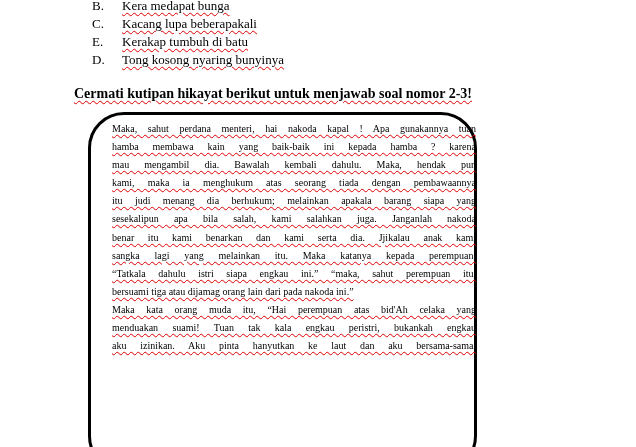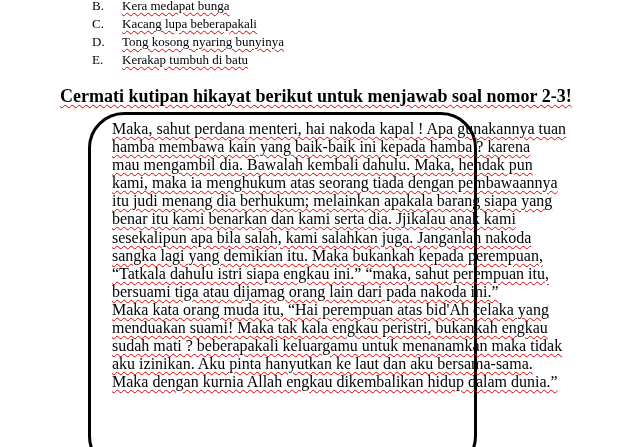--- a/index.html
+++ b/index.html
@@ -2,59 +2,57 @@
 <html><head>
 <meta charset="utf-8">
 <style>
   html, body { margin:0; padding:0; background:#ffffff; }
   body { width:636px; height:447px; overflow:hidden; position:relative;
          font-family:"Liberation Serif", serif; color:#000; }
   .options { position:absolute; left:92px; top:-3px; }
   .opt { height:18px; font-size:13px; line-height:18px; white-space:nowrap; }
   .opt .letter { display:inline-block; width:30px; }
   .sq { text-decoration: underline wavy #e00000; text-decoration-thickness:1px; text-underline-offset:2px; }
-  .instruction { position:absolute; left:60px; top:86px; font-size:18px; font-weight:bold; white-space:nowrap; }
+  .instruction { position:absolute; left:74px; top:86px; font-size:14px; font-weight:bold; white-space:nowrap; }
   .box { position:absolute; left:88px; top:112px; width:389px; height:360px;
          border:3px solid #000; border-radius:36px; box-sizing:border-box; }
   .passage { position:absolute; left:112px; top:120px; width:364px; }
-  .line { height:18.1px; font-size:16px; line-height:18px; white-space:nowrap;
+  .line { height:18.1px; font-size:10px; line-height:18px; white-space:nowrap;
           text-align:justify; text-align-last:justify; overflow:visible; }
   .line.last { text-align-last:left;font-family:Liberation Serif, serif; }
 </style>
 </head>
 <body>
 
 <div class="options">
   <div class="opt">
     <span class="letter">B.</span><span class="sq">Kera medapat bunga</span>
   </div>
   <div class="opt">
     <span class="letter">C.</span><span class="sq">Kacang lupa beberapakali</span>
   </div>
   <div class="opt">
-    <span class="letter">D.</span><span class="sq">Tong kosong nyaring bunyinya</span>
+    <span class="letter">E.</span><span class="sq">Kerakap tumbuh di batu</span>
   </div>
   <div class="opt">
-    <span class="letter">E.</span><span class="sq">Kerakap tumbuh di batu</span>
+    <span class="letter">D.</span><span class="sq">Tong kosong nyaring bunyinya</span>
   </div>
 </div>
 
 <div class="instruction sq">Cermati kutipan hikayat berikut untuk menjawab soal nomor 2-3!</div>
 
 <div class="box"></div>
 
 <div class="passage">
   <div class="line sq">Maka, sahut perdana menteri, hai nakoda kapal ! Apa gunakannya tuan</div>
   <div class="line sq">hamba membawa kain yang baik-baik ini kepada hamba ? karena</div>
   <div class="line sq">mau mengambil dia. Bawalah kembali dahulu. Maka, hendak pun</div>
   <div class="line sq">kami, maka ia menghukum atas seorang tiada dengan pembawaannya</div>
   <div class="line sq">itu judi menang dia berhukum; melainkan apakala barang siapa yang</div>
+  <div class="line sq">sesekalipun apa bila salah, kami salahkan juga. Janganlah nakoda</div>
   <div class="line sq">benar itu kami benarkan dan kami serta dia. Jjikalau anak kami</div>
-  <div class="line sq">sesekalipun apa bila salah, kami salahkan juga. Janganlah nakoda</div>
-  <div class="line sq">sangka lagi yang demikian itu. Maka bukankah kepada perempuan,</div>
+  <div class="line sq">sangka lagi yang melainkan itu. Maka katanya kepada perempuan,</div>
   <div class="line sq">“Tatkala dahulu istri siapa engkau ini.” “maka, sahut perempuan itu,</div>
   <div class="line sq last">bersuami tiga atau dijamag orang lain dari pada nakoda ini.”</div>
   <div class="line sq">Maka kata orang muda itu, “Hai perempuan atas bid'Ah celaka yang</div>
-  <div class="line sq">menduakan suami! Maka tak kala engkau peristri, bukankah engkau</div>
-  <div class="line sq">sudah mati ? beberapakali keluargamu untuk menanamkan maka tidak</div>
+  <div class="line sq">menduakan suami! Tuan tak kala engkau peristri, bukankah engkau</div>
   <div class="line sq">aku izinikan. Aku pinta hanyutkan ke laut dan aku bersama-sama.</div>
-  <div class="line sq">Maka dengan kurnia Allah engkau dikembalikan hidup dalam dunia.”</div>
 </div>
 
 </body></html>

